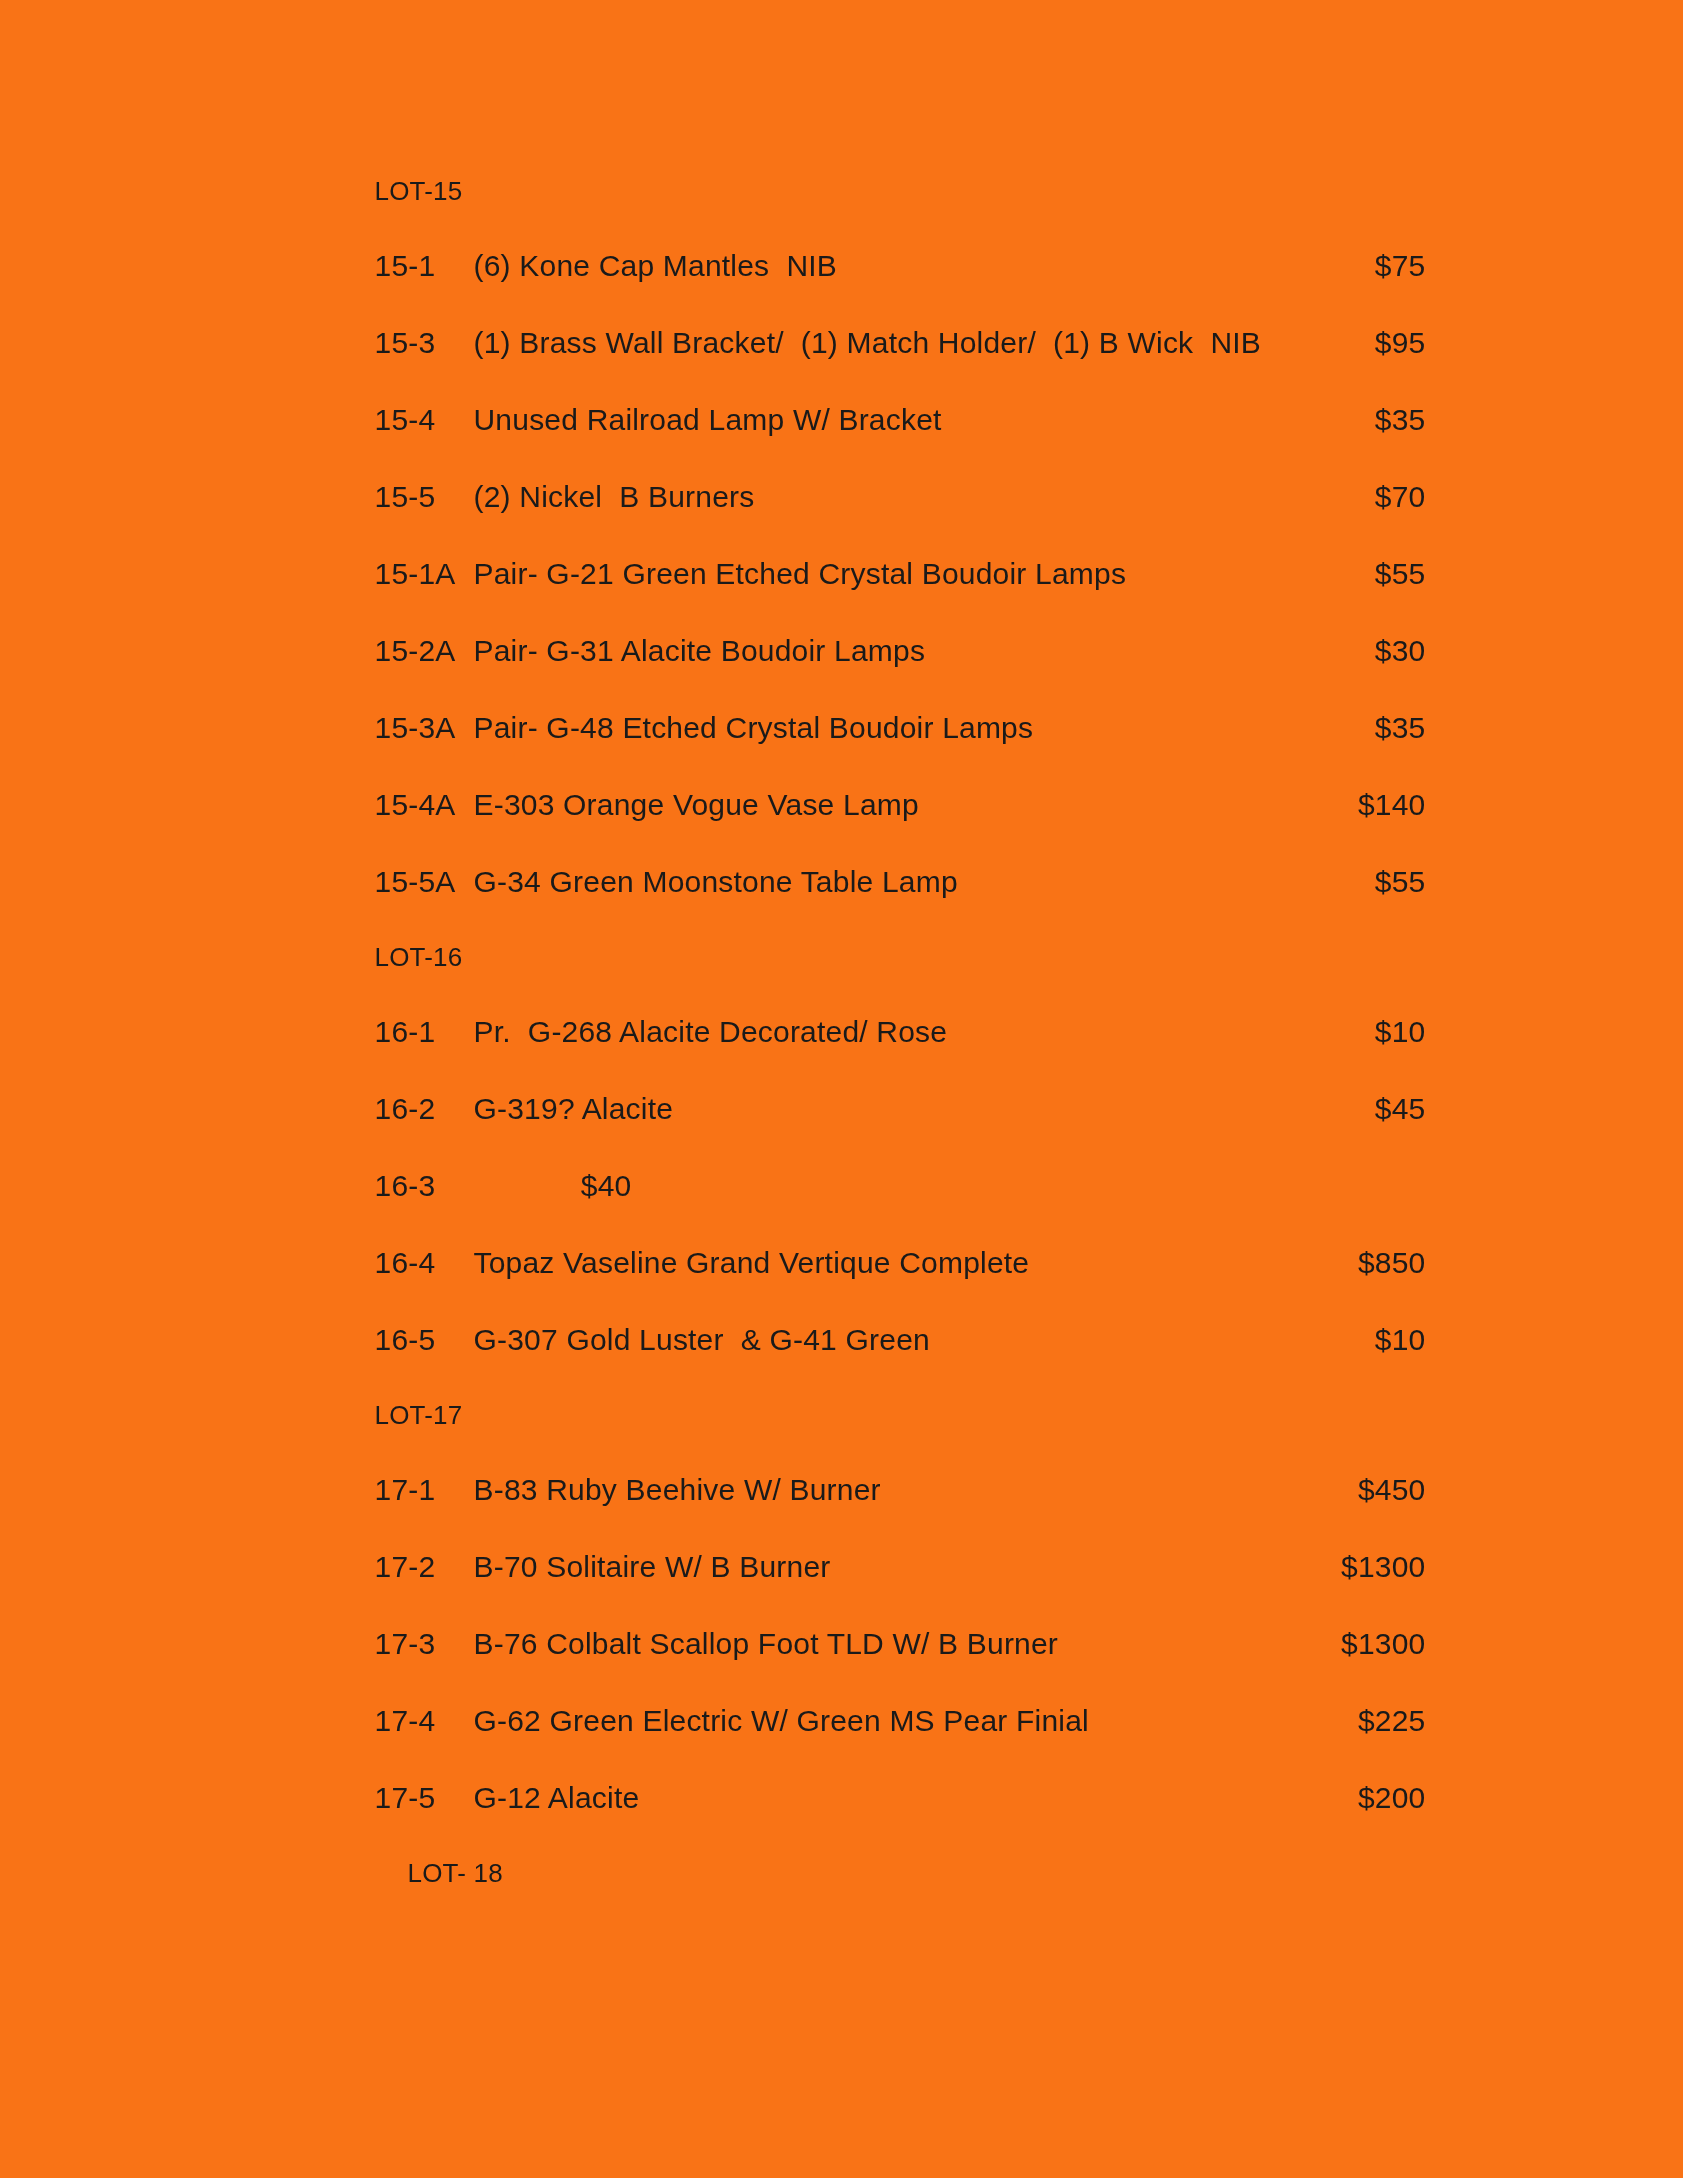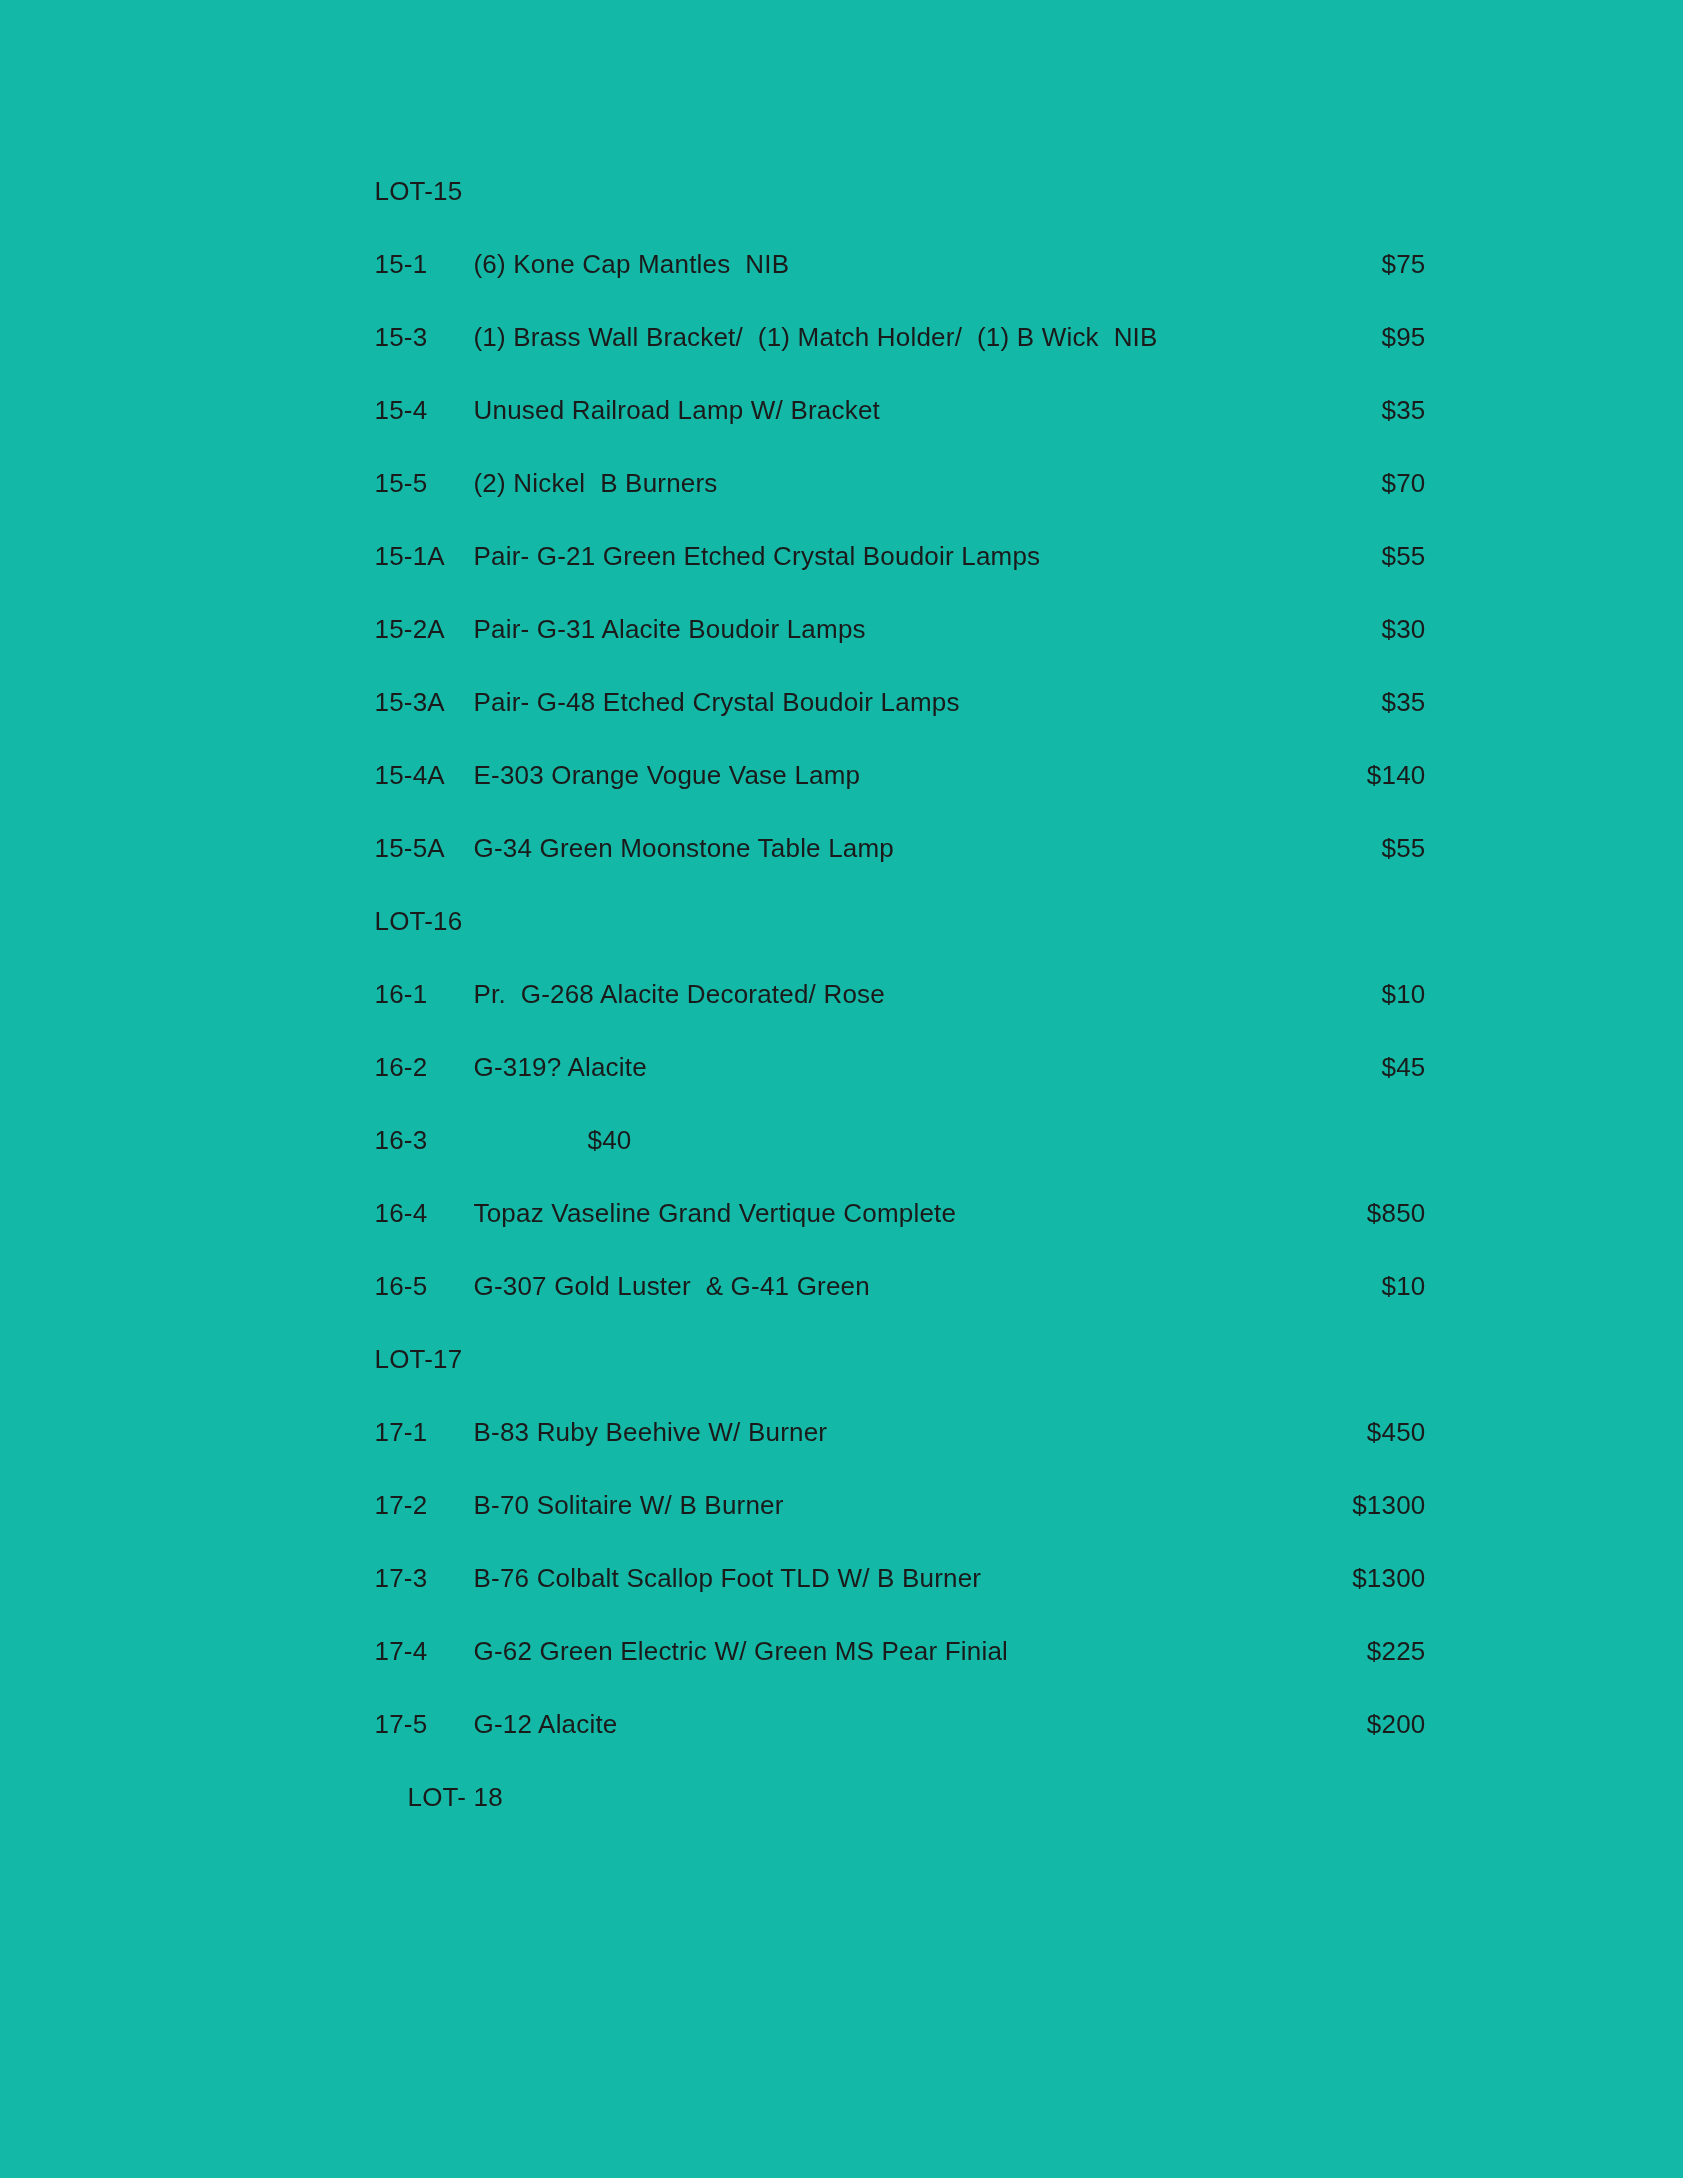--- a/index.html
+++ b/index.html
@@ -12,40 +12,40 @@
     min-height: 2178px;
     font-family: "Liberation Sans", sans-serif;
     color: #1a1a1a;
   }
   .page {
     position: relative;
     width: 1683px;
     min-height: 2178px;
     box-sizing: border-box;
     padding: 178px 0 0 0;
-    background: #14b8a6;
+    background: #f97316;
   }
   .doc-body {
     width: 1168px;
     margin: 0 auto;
     padding-left: 117px;
     box-sizing: border-box;
   }
   .lot-heading {
     font-size: 26px;
     line-height: 1;
     letter-spacing: 0.2px;
     margin: 0 0 47px 0;
     color: #1a1a1a;
   }
   .item-row {
     display: flex;
     align-items: baseline;
     margin: 0 0 47px 0;
-    font-size: 26px;
+    font-size: 30px;
     line-height: 1;
     letter-spacing: 0.2px;
   }
   .item-id {
     width: 99px;
     flex: 0 0 99px;
     white-space: pre;
   }
   .item-desc {
     flex: 1 1 auto;

